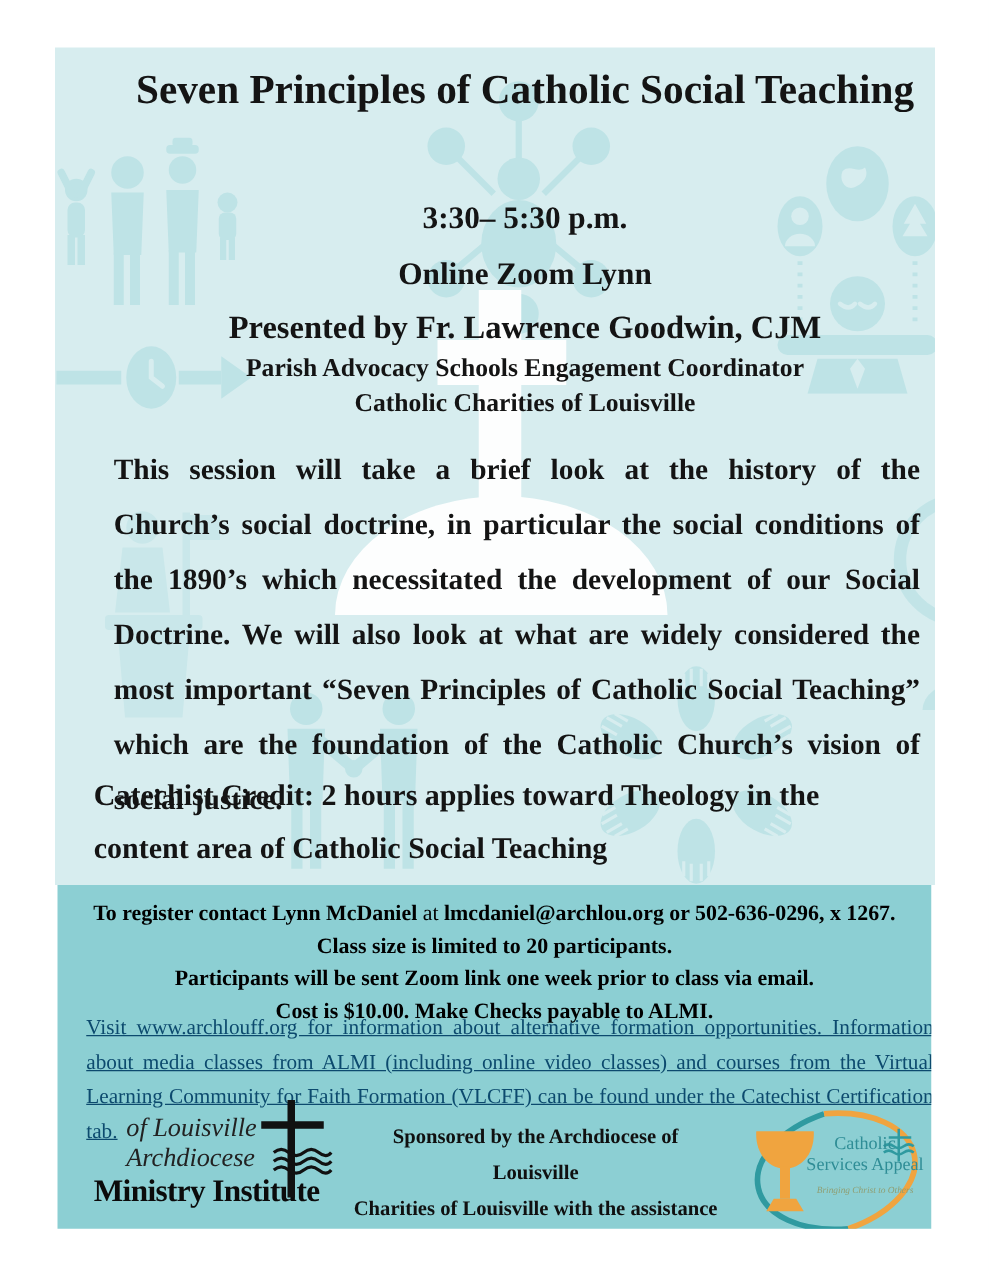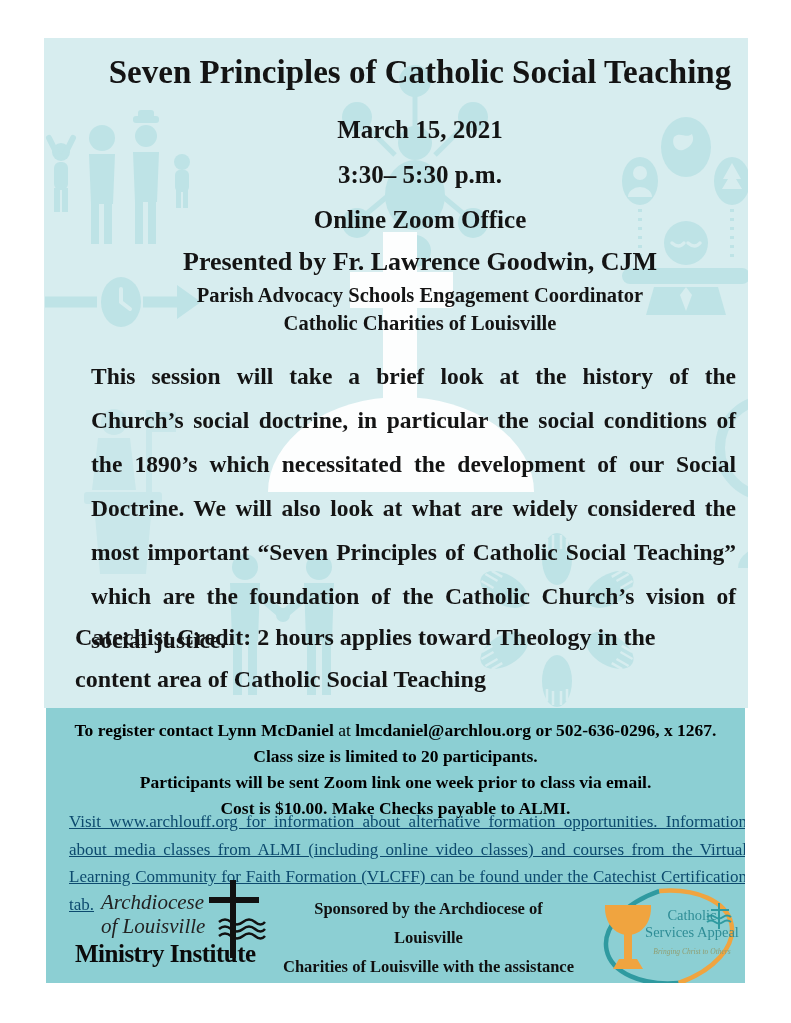--- a/index.html
+++ b/index.html
@@ -172,23 +172,22 @@
       <circle cx="78" cy="70" r="48" stroke="#bee3e6" stroke-width="10"></circle>
       <circle cx="78" cy="160" r="20" fill="#bee3e6"></circle>
       <path d="M48,190 a30,22 0 0 1 60,0 z" fill="#bee3e6"></path>
     </svg>
 
     <div class="whiteshape" style="left:339px;top:194px;width:34px;height:170px"></div>
     <div class="whiteshape" style="left:306px;top:234px;width:103px;height:36px"></div>
     <div class="whiteshape dome" style="left:224px;top:359px;width:266px;height:95px"></div>
 
     <div class="txt title">Seven Principles of Catholic Social Teaching</div>
-    <div class="txt h2 date">March 15, 2021</div>
     <div class="txt h2 time">3:30– 5:30 p.m.</div>
-    <div class="txt h2 format">Online Zoom Office</div>
+    <div class="txt h2 format">Online Zoom Lynn</div>
     <div class="txt presenter">Presented by Fr. Lawrence Goodwin, CJM</div>
     <div class="txt sub ptitle">Parish Advocacy Schools Engagement Coordinator</div>
     <div class="txt sub porg">Catholic Charities of Louisville</div>
 
     <div class="desc">This session will take a brief look at the history of the Church’s social doctrine,  in particular the social conditions of the 1890’s which necessitated the development of our Social Doctrine.  We will also look at what are widely considered the most important “Seven Principles of Catholic Social Teaching” which are the foundation of the  Catholic Church’s vision of social justice.</div>
 
     <div class="credit">Catechist Credit:  2 hours applies toward Theology in the content area of Catholic Social Teaching</div>
   </div>
 
   <div class="flyer-dark">
@@ -196,22 +195,22 @@
     <div class="register">
       <div><span>To register contact Lynn McDaniel</span> <span class="rw">at</span> <span>lmcdaniel@archlou.org or  502-636-0296, x 1267.</span></div>
       <div>Class size is limited to 20 participants.</div>
       <div>Participants will be sent Zoom link one week prior to class via email.</div>
       <div>Cost is $10.00.  Make Checks payable to ALMI.</div>
     </div>
 
     <div class="visit">Visit www.archlouff.org for information about alternative formation opportunities. Information about media classes from ALMI (including online video classes) and courses from the Virtual Learning Community for Faith Formation (VLCFF) can be found under the Catechist Certification tab.</div>
 
     <div class="almi">
+      <div class="it">of Louisville</div>
       <div class="it">Archdiocese</div>
-      <div class="it">of Louisville</div>
       <div class="mi">Ministry Institute</div>
       <svg class="almi-cross" width="64" height="80" viewBox="0 0 64 80">
         <line x1="30" y1="0" x2="30" y2="78" stroke="#111" stroke-width="6"></line>
         <line x1="6" y1="20" x2="56" y2="20" stroke="#111" stroke-width="6"></line>
         <g stroke="#111" stroke-width="2.5" fill="none">
           <path d="M16,42 q6,-5 12,0 t12,0 t12,0 t10,0"></path>
           <path d="M16,49 q6,-5 12,0 t12,0 t12,0 t10,0"></path>
           <path d="M16,56 q6,-5 12,0 t12,0 t12,0 t10,0"></path>
         </g>
       </svg>

